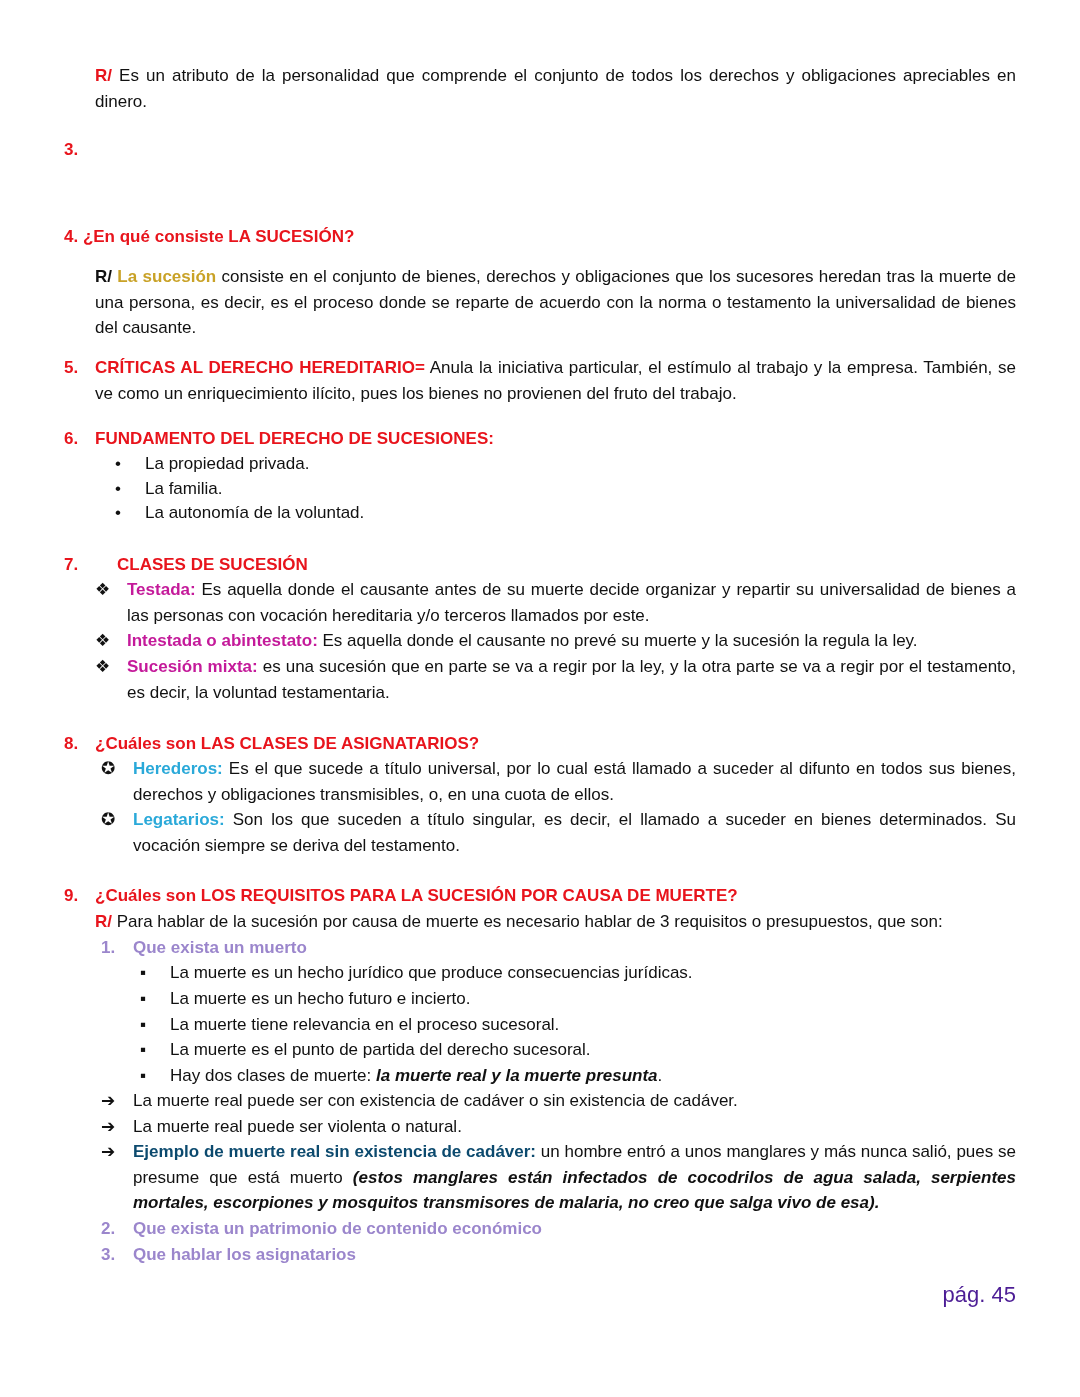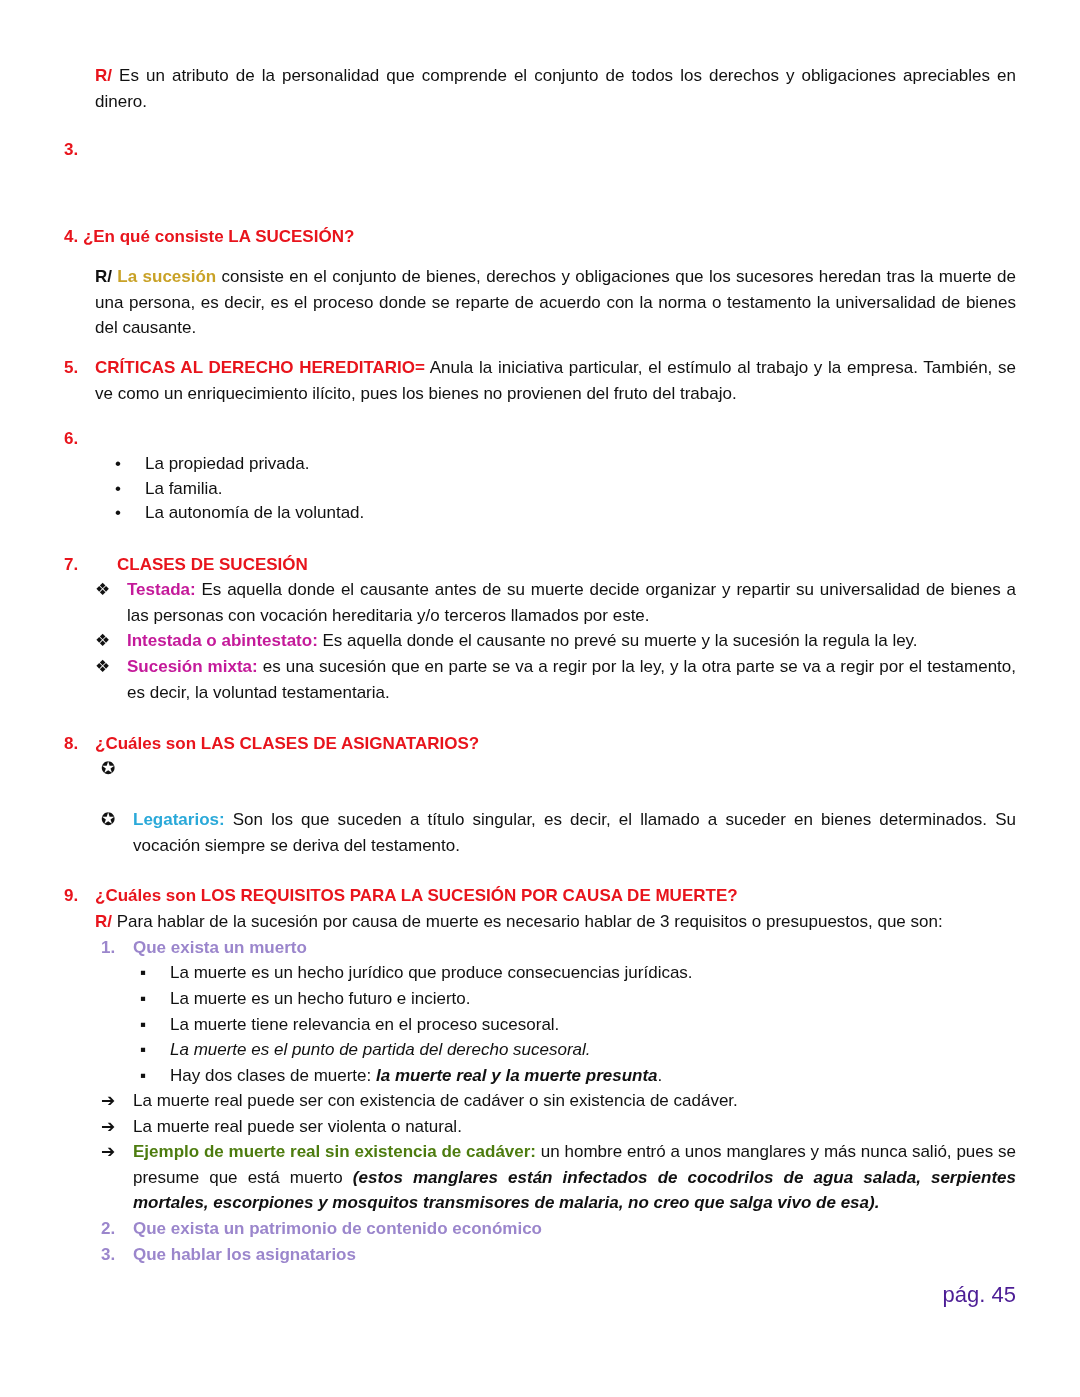--- a/index.html
+++ b/index.html
@@ -6,21 +6,21 @@
   body { width: 1080px; height: 1397px; position: relative; overflow: hidden;
          font-family: "Liberation Sans", "DejaVu Sans", sans-serif; color: #111; }
   .page { position: absolute; left: 0; top: 0; width: 1080px; height: 1397px; }
   .blk { position: absolute; font-size: 17px; line-height: 25.5px; }
   .just { text-align: justify; }
   .red { color: #e8141c; font-weight: bold; }
   .gold { color: #c9a227; font-weight: bold; }
   .mag { color: #c41a9a; font-weight: bold; }
   .cyan { color: #2aa9d9; font-weight: bold; }
   .lav { color: #9b86cc; font-weight: bold; }
-  .pink { color: #4d7c0f; font-weight: bold; }
+  .pink { color: #0c4a6e; font-weight: bold; }
   .b { font-weight: bold; }
   .bi { font-weight: bold; font-style: italic; }
   .num { position: absolute; left: 64px; color: #e8141c; font-weight: bold; font-size: 17px; line-height: 25.5px; }
   .mk { position: absolute; font-size: 17px; line-height: 25.5px; }
   .footer { position: absolute; right: 64px; top: 1282px; font-size: 22px; color: #4c1d95; text-align: right; }
 </style>
 </head>
 <body>
 
 <div class="page">
@@ -35,20 +35,21 @@
   <div class="blk just" style="left:95px; top:264px; width:921px;">
     <span class="b">R/</span><span class="gold"> La sucesión</span><span> consiste en el conjunto de bienes, derechos y obligaciones que los sucesores heredan tras la muerte de una persona, es decir, es el proceso donde se reparte de acuerdo con la norma o testamento la universalidad de bienes del causante.</span>
   </div>
 
   <div class="num" style="top:355px;">5.</div>
   <div class="blk just" style="left:95px; top:355px; width:921px;">
     <span class="red">CRÍTICAS AL DERECHO HEREDITARIO=</span><span> Anula la iniciativa particular, el estímulo al trabajo y la empresa. También, se ve como un enriquecimiento ilícito, pues los bienes no provienen del fruto del trabajo.</span>
   </div>
 
   <div class="num" style="top:426px;">6.</div>
+  <div class="blk red" style="left:95px; top:426px;">FUNDAMENTO DEL DERECHO DE SUCESIONES:</div>
   <div class="mk" style="left:115px; top:451px;">•</div>
   <div class="blk" style="left:145px; top:451px;">La propiedad privada.</div>
   <div class="mk" style="left:115px; top:476px;">•</div>
   <div class="blk" style="left:145px; top:476px;">La familia.</div>
   <div class="mk" style="left:115px; top:500px;">•</div>
   <div class="blk" style="left:145px; top:500px;">La autonomía de la voluntad.</div>
 
   <div class="num" style="top:552px;">7.</div>
   <div class="blk red" style="left:95px; top:552px;margin-left:22px;">CLASES DE SUCESIÓN</div>
   <div class="mk" style="left:95px; top:577px;">❖</div>
@@ -60,41 +61,44 @@
     <span class="mag">Intestada o abintestato:</span><span> Es aquella donde el causante no prevé su muerte y la sucesión la regula la ley.</span>
   </div>
   <div class="mk" style="left:95px; top:654px;">❖</div>
   <div class="blk just" style="left:127px; top:654px; width:889px;">
     <span class="mag">Sucesión mixta:</span><span> es una sucesión que en parte se va a regir por la ley, y la otra parte se va a regir por el testamento, es decir, la voluntad testamentaria.</span>
   </div>
 
   <div class="num" style="top:731px;">8.</div>
   <div class="blk red" style="left:95px; top:731px;">¿Cuáles son LAS CLASES DE ASIGNATARIOS?</div>
   <div class="mk" style="left:101px; top:756px;">✪</div>
+  <div class="blk just" style="left:133px; top:756px; width:883px;">
+    <span class="cyan">Herederos:</span><span> Es el que sucede a título universal, por lo cual está llamado a suceder al difunto en todos sus bienes, derechos y obligaciones transmisibles, o, en una cuota de ellos.</span>
+  </div>
   <div class="mk" style="left:101px; top:807px;">✪</div>
   <div class="blk just" style="left:133px; top:807px; width:883px;">
     <span class="cyan">Legatarios:</span><span> Son los que suceden a título singular, es decir, el llamado a suceder en bienes determinados. Su vocación siempre se deriva del testamento.</span>
   </div>
 
   <div class="num" style="top:883px;">9.</div>
   <div class="blk red" style="left:95px; top:883px;">¿Cuáles son LOS REQUISITOS PARA LA SUCESIÓN POR CAUSA DE MUERTE?</div>
   <div class="blk" style="left:95px; top:909px; width:921px;">
     <span class="red">R/</span><span> Para hablar de la sucesión por causa de muerte es necesario hablar de 3 requisitos o presupuestos, que son:</span>
   </div>
   <div class="blk lav" style="left:101px; top:935px;">1.</div>
   <div class="blk lav" style="left:133px; top:935px;">Que exista un muerto</div>
 
   <div class="mk" style="left:140px; top:960px;">▪</div>
   <div class="blk" style="left:170px; top:960px;">La muerte es un hecho jurídico que produce consecuencias jurídicas.</div>
   <div class="mk" style="left:140px; top:986px;">▪</div>
   <div class="blk" style="left:170px; top:986px;">La muerte es un hecho futuro e incierto.</div>
   <div class="mk" style="left:140px; top:1012px;">▪</div>
   <div class="blk" style="left:170px; top:1012px;">La muerte tiene relevancia en el proceso sucesoral.</div>
   <div class="mk" style="left:140px; top:1037px;">▪</div>
-  <div class="blk" style="left:170px; top:1037px;font-style:italic;">La muerte es el punto de partida del derecho sucesoral.</div>
+  <div class="blk" style="left:170px; top:1037px;">La muerte es el punto de partida del derecho sucesoral.</div>
   <div class="mk" style="left:140px; top:1063px;">▪</div>
   <div class="blk" style="left:170px; top:1063px;">
     <span>Hay dos clases de muerte: </span><span class="bi">la muerte real y la muerte presunta</span><span>.</span>
   </div>
 
   <div class="mk" style="left:101px; top:1088px;">➔</div>
   <div class="blk" style="left:133px; top:1088px;">La muerte real puede ser con existencia de cadáver o sin existencia de cadáver.</div>
   <div class="mk" style="left:101px; top:1114px;">➔</div>
   <div class="blk" style="left:133px; top:1114px;">La muerte real puede ser violenta o natural.</div>
   <div class="mk" style="left:101px; top:1139px;">➔</div>

